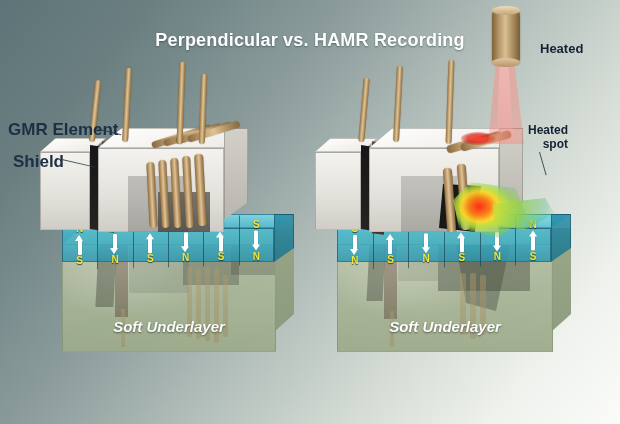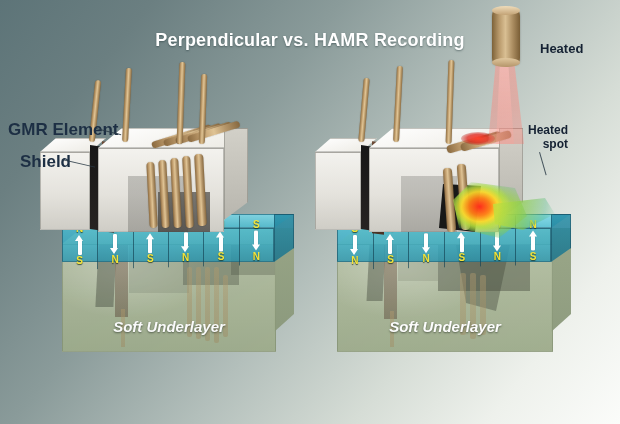--- a/index.html
+++ b/index.html
@@ -398,21 +398,21 @@
     <div class="beam2" style="left:16px;top:52px;width:18px;height:84px;
                 clip-path:polygon(4px 0,12px 0,18px 84px,0 84px);"></div>
     <div class="laser-body" style="left:12px;top:2px;width:28px;height:54px;"></div>
     <div class="laser-cap" style="left:12px;top:50px;width:28px;height:9px;"></div>
     <div class="laser-cap" style="left:12px;top:-2px;width:28px;height:9px;background:linear-gradient(180deg,#efdcba,#c3a376);"></div>
   </div>
 
   <div class="abs callout" style="left:8px;top:120px;">GMR Element</div>
   <div class="abs leader" style="left:96px;top:128px;width:26px;transform:rotate(14deg);"></div>
 
-  <div class="abs callout" style="left:20px;top:152px;">Shield</div>
+  <div class="abs callout" style="left:13px;top:152px;">Shield</div>
   <div class="abs leader" style="left:62px;top:159px;width:34px;transform:rotate(13deg);"></div>
 
   <div class="abs callout dark" style="left:540px;top:42px;font-size:13px;">Heated</div>
 
   <div class="abs callout dark" style="left:528px;top:124px;text-align:right;font-size:12px;">
     <div>Heated</div>
     <div>spot</div>
   </div>
   <div class="abs leader" style="left:540px;top:152px;width:24px;transform:rotate(74deg);transform-origin:0 0;"></div>
 

